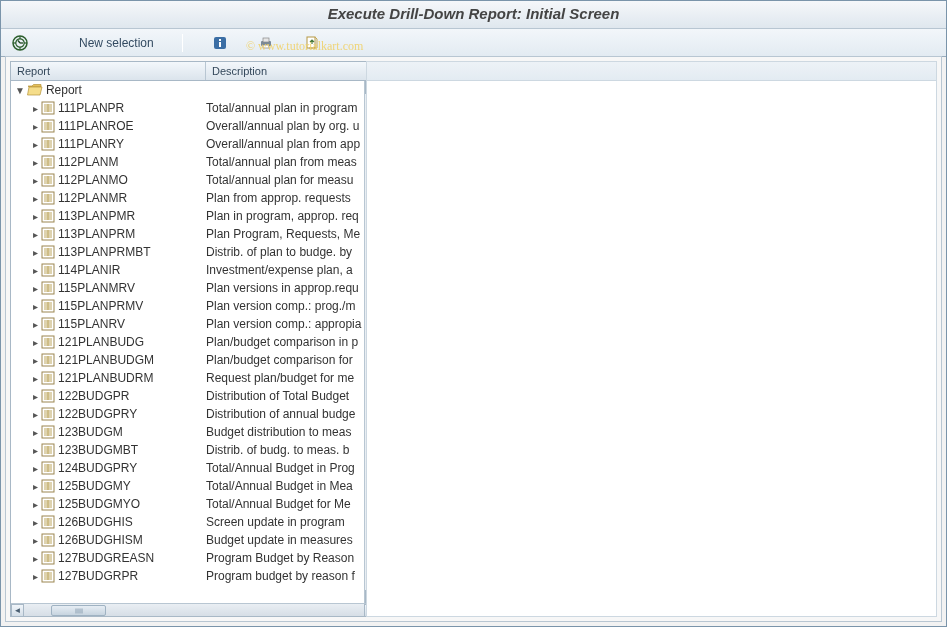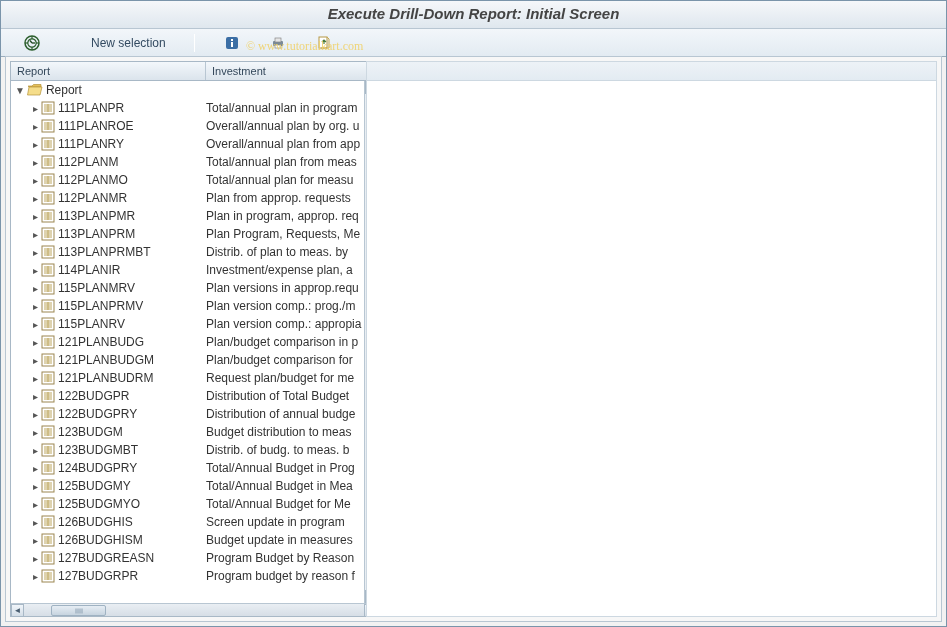--- a/index.html
+++ b/index.html
@@ -27,21 +27,21 @@
     font-size: 15px;
     font-style: italic;
     font-weight: bold;
     color: #444;
     text-align: center;
   }
 
   
   .toolbar {
     background: linear-gradient(#f2f6fa, #e3ebf2);
-    padding: 3px 18px;
+    padding: 3px 6px;
     border-bottom: 1px solid #99acbd;
     display:flex;
     align-items:center;
     gap:20px;
     height:28px;
   }
   .tb-btn {
     display:inline-flex;
     align-items:center;
     justify-content:center;
@@ -275,21 +275,21 @@
 </div>
 
 <div class="watermark">©  www.tutorialkart.com</div>
 
 <div class="main-area">
 
   <div class="tree-panel">
 
     <div class="cols">
       <div class="col-h col-report">Report</div>
-      <div class="col-h col-desc">Investment</div>
+      <div class="col-h col-desc">Description</div>
     </div>
 
     <div class="tree-body">
       <div class="tree-scroll">
         <div class="root-row">
           <span class="tri">▼</span>
           <svg class="folder-icon" viewBox="0 0 16 14">
             <path d="M1 3 L5 3 L6.5 1.5 L14 1.5 L14 4 L2 4 Z" fill="#e6c15a" stroke="#b4923a" stroke-width="0.7"></path>
             <path d="M2 4 L15 4 L13 12 L0.5 12 Z" fill="#f5dd8a" stroke="#b4923a" stroke-width="0.7"></path>
           </svg>
@@ -430,21 +430,21 @@
       <svg class="rep-icon" viewBox="0 0 14 14">
         <rect x="1" y="1" width="12" height="12" fill="#fff" stroke="#9b8650" stroke-width="1"></rect>
         <line x1="3" y1="4" x2="11" y2="4" stroke="#bda65e" stroke-width="1"></line>
         <line x1="3" y1="6" x2="11" y2="6" stroke="#bda65e" stroke-width="1"></line>
         <line x1="3" y1="8" x2="11" y2="8" stroke="#bda65e" stroke-width="1"></line>
         <line x1="3" y1="10" x2="11" y2="10" stroke="#bda65e" stroke-width="1"></line>
         <line x1="7" y1="3" x2="7" y2="11" stroke="#bda65e" stroke-width="1"></line>
       </svg>
       <span>113PLANPRMBT</span>
     </div>
-    <div class="c2">Distrib. of plan to meas. by </div>
+    <div class="c2">Distrib. of plan to budge. by </div>
   </div>
 
   <div class="row">
     <div class="c1">
       <span class="tri">▸</span>
       <svg class="rep-icon" viewBox="0 0 14 14">
         <rect x="1" y="1" width="12" height="12" fill="#fff" stroke="#9b8650" stroke-width="1"></rect>
         <line x1="3" y1="4" x2="11" y2="4" stroke="#bda65e" stroke-width="1"></line>
         <line x1="3" y1="6" x2="11" y2="6" stroke="#bda65e" stroke-width="1"></line>
         <line x1="3" y1="8" x2="11" y2="8" stroke="#bda65e" stroke-width="1"></line>

